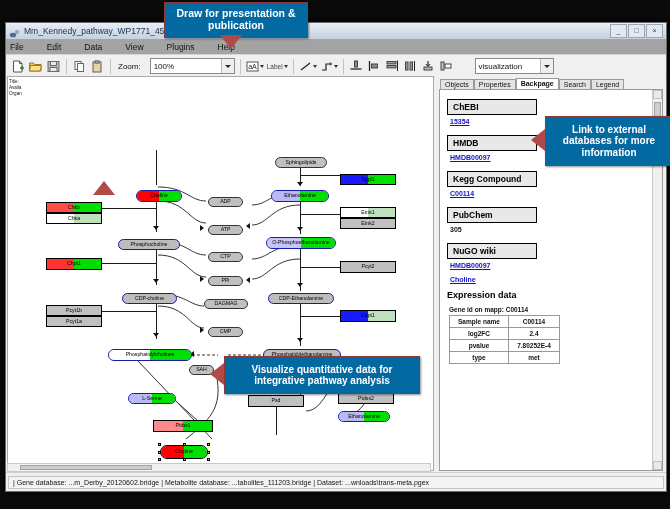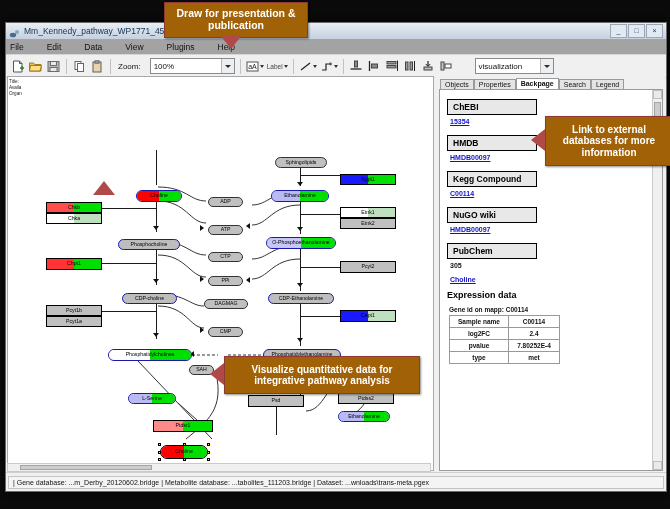--- a/index.html
+++ b/index.html
@@ -82,21 +82,21 @@
 
   .hsb{position:absolute;left:1px;right:1px;bottom:0;height:9px;background:#f0f0f0;border:1px solid #c9c9c9;box-sizing:border-box;}
   .hsb .thumb{position:absolute;top:1px;bottom:1px;left:12px;width:130px;background:#cdcdcd;border:1px solid #a4a4a4;}
 
   .statusbar{position:absolute;left:0;right:0;bottom:0;height:18px;background:#f0f0f0;border-top:1px solid #cfcfcf;
              display:flex;align-items:center;}
   .statusbar .sb{font-size:7px;color:#111;border:1px solid #c4c4c4;background:#f4f4f4;margin:1px 2px;
                  padding:2px 4px;white-space:nowrap;flex:1;}
 
   
-  .callout{position:absolute;background:#a16207;color:#fff;font-weight:bold;text-align:center;
+  .callout{position:absolute;background:#0369a1;color:#fff;font-weight:bold;text-align:center;
            border:1px solid #8e3837;box-shadow:1px 1px 2px rgba(0,0,0,.45);z-index:40;line-height:1.12;
            display:flex;align-items:center;justify-content:center;}
   .arrow-dn{position:absolute;width:0;height:0;border-left:11px solid transparent;border-right:11px solid transparent;
             border-top:14px solid #b04a49;z-index:40;}
   .arrow-up{position:absolute;width:0;height:0;border-left:11px solid transparent;border-right:11px solid transparent;
             border-bottom:14px solid #b04a49;z-index:40;}
   .arrow-lf{position:absolute;width:0;height:0;border-top:11px solid transparent;border-bottom:11px solid transparent;
             border-right:14px solid #b04a49;z-index:40;}
 </style>
 </head>
@@ -502,27 +502,27 @@
             <div class="bp-head">HMDB</div>
             <a class="bp-link" href="#">HMDB00097</a>
           </div>
 
           <div>
             <div class="bp-head">Kegg Compound</div>
             <a class="bp-link" href="#">C00114</a>
           </div>
 
           <div>
+            <div class="bp-head">PubChem</div>
+            <span class="bp-plain">305</span>
+          </div>
+
+          <div>
             <div class="bp-head">NuGO wiki</div>
             <a class="bp-link" href="#">HMDB00097</a>
-          </div>
-
-          <div>
-            <div class="bp-head">PubChem</div>
-            <span class="bp-plain">305</span>
           </div>
 
           <div>
             <a class="bp-link" href="#">Choline</a>
           </div>
 
           <div class="bp-sec">Expression data</div>
           <div class="bp-gid">Gene id on mapp: C00114</div>
 
           <table class="exp">

